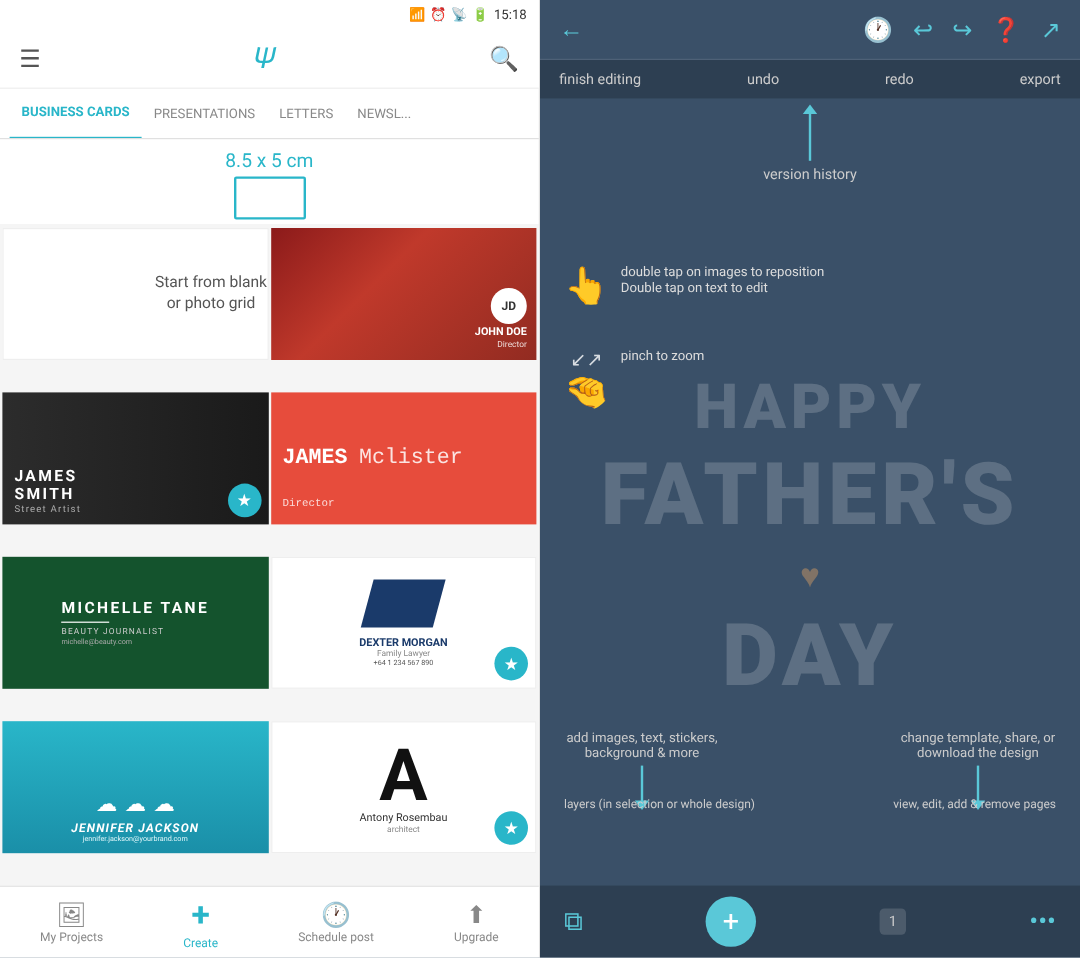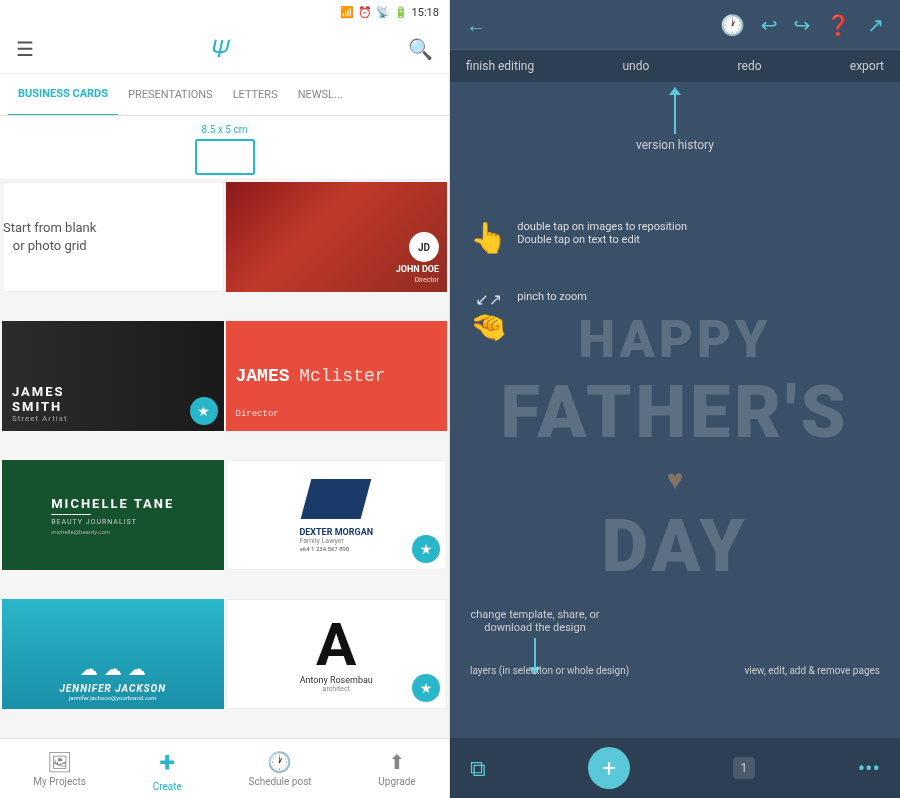--- a/index.html
+++ b/index.html
@@ -68,21 +68,21 @@
     }
 
     
     .size-selector {
       display: flex;
       flex-direction: column;
       align-items: center;
       padding: 8px 0 4px 0;
       border-bottom: 1px solid #eee;
     }
-    .size-label { font-size: 10px; color: #29b6c9; margin-bottom: 4px; }
+    .size-label { font-size: 16px; color: #29b6c9; margin-bottom: 4px; }
     .size-box {
       width: 60px;
       height: 36px;
       border: 2px solid #29b6c9;
       background: #fff;
       border-radius: 2px;
     }
 
     
     .template-grid {
@@ -99,21 +99,21 @@
       height: 110px;
       background: #fff;
       overflow: hidden;
       cursor: pointer;
     }
 
     
     .blank-cell {
       display: flex;
       align-items: center;
-      justify-content: flex-start;
+      justify-content: flex-end;
       background: #fff;
       border: 1px solid #eee;
     }
     .blank-cell-text {
       text-align: center;
       font-size: 13px;
       color: #555;
       line-height: 1.4;
     }
 
@@ -453,21 +453,21 @@
     <div class="template-cell card-michelle">
       <div>
         <div class="card-michelle-name">MICHELLE TANE</div>
         <div class="card-michelle-divider"></div>
         <div class="card-michelle-title">BEAUTY JOURNALIST</div>
         <div class="card-michelle-email">michelle@beauty.com</div>
       </div>
     </div>
 
     <div class="template-cell card-dexter">
-      <div style="">
+      <div style="text-align:center;">
         <div style="display:flex;align-items:center;justify-content:center;margin-bottom:4px;">
           <div class="card-dexter-diamond"></div>
         </div>
         <div class="card-dexter-name">DEXTER MORGAN</div>
         <div class="card-dexter-title">Family Lawyer</div>
         <div class="card-dexter-phone">+64 1 234 567 890</div>
       </div>
       <div class="star-badge">★</div>
     </div>
 
@@ -559,20 +559,26 @@
 
     <div class="hint-pinch">
       <div style="display:flex;flex-direction:column;align-items:center;">
         <span style="font-size:16px;color:rgba(255,255,255,0.8);">↙↗</span>
         <span class="hand-icon">🤏</span>
       </div>
       <span style="font-size:11px;color:#ddd;">pinch to zoom</span>
     </div>
 
     <div class="bottom-hints">
+      <div class="hint-bottom-left">
+        <span style="font-size:11px;color:#ccc;text-align:center;">add images, text,
+stickers, background
+&amp; more</span>
+        <div class="arrow-down"></div>
+      </div>
       <div class="hint-bottom-right">
         <span style="font-size:11px;color:#ccc;text-align:center;">change template, share,
 or download the design</span>
         <div class="arrow-down"></div>
       </div>
     </div>
 
     <div style="position:absolute;bottom:62px;left:20px;font-size:10px;color:#ccc;text-align:center;">
       <span>layers (in selection
 or whole design)</span>

